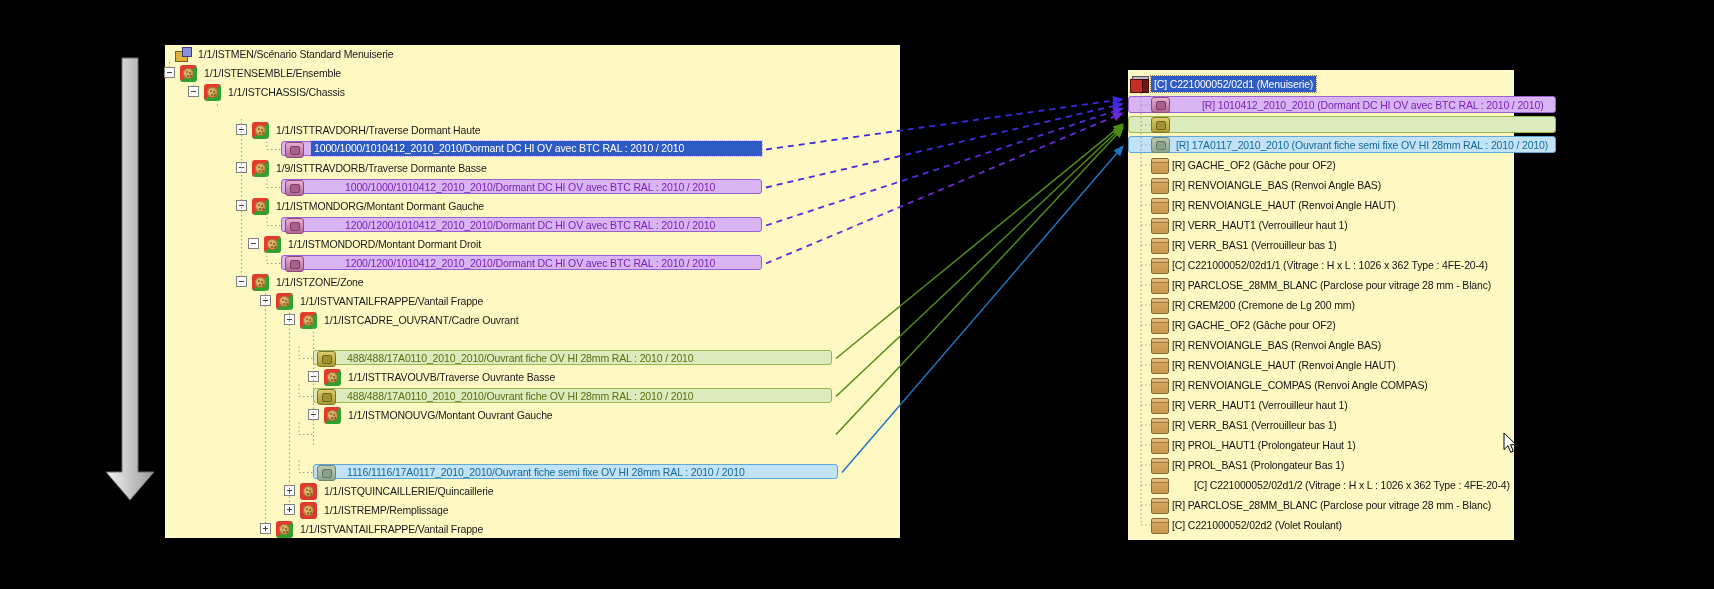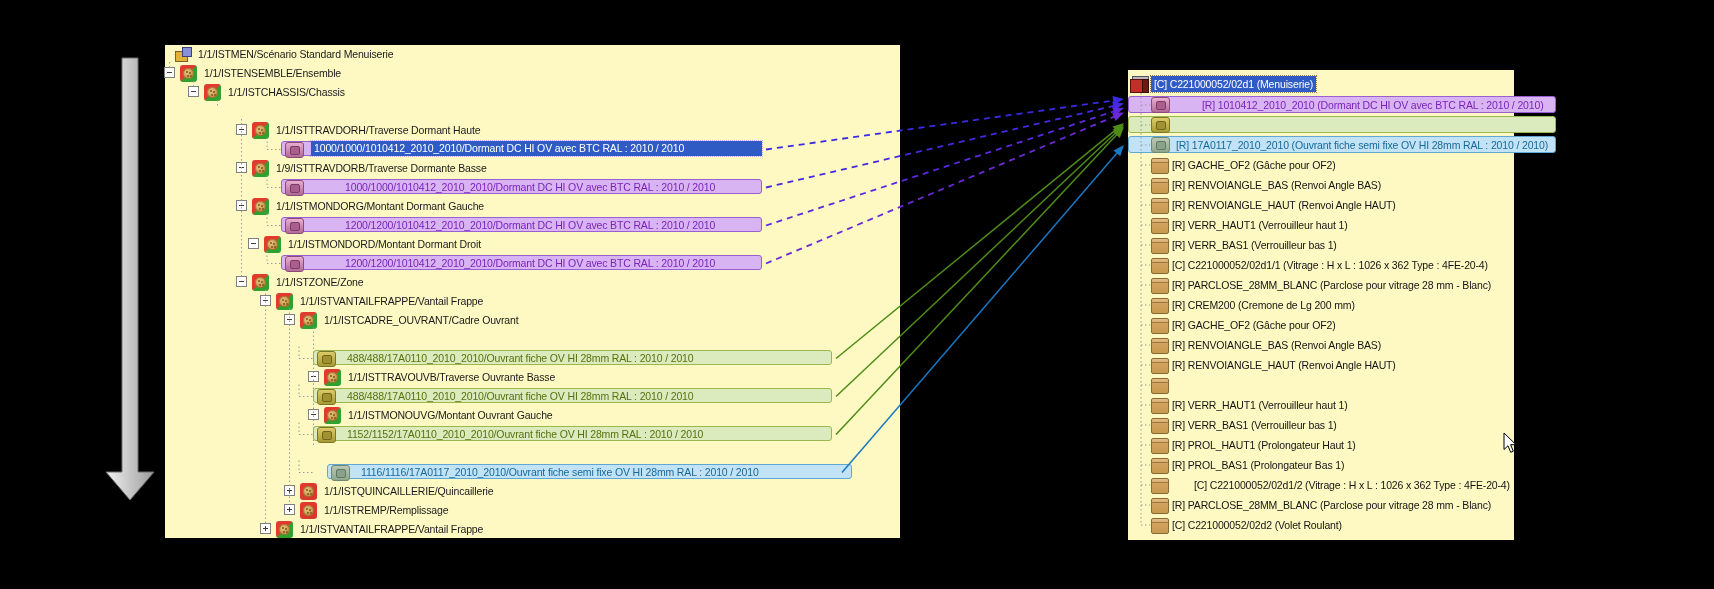--- a/index.html
+++ b/index.html
@@ -220,28 +220,21 @@
       </div>
       <div class="trow" style="top: 361px; left: 0px; right: 0px;">
         <div class="ebox" style="left: 143px;">
           <i></i>
         </div>
         <div class="icn node" style="left: 159px;">
           <div class="cookie"></div>
         </div>
         <span class="txt" style="left: 183px;">1/1/ISTMONOUVG/Montant Ouvrant Gauche</span>
       </div>
-      <div class="trow" style="top: 380px; left: 0px; right: 0px;">
-        <div class="bar green" style="left: 148px; width: 519px;"></div>
-        <div class="icn prof olive" style="left: 152px;">
-          <div class="inner"></div>
-        </div>
-        <span class="txt t-green" style="left: 182px;">1152/1152/17A0110_2010_2010/Ouvrant fiche OV HI 28mm RAL : 2010 / 2010</span>
-      </div>
-      <div class="trow" style="top: 418px; left: 0px; right: 0px; margin-left: 14px;">
+      <div class="trow" style="top: 418px; left: 0px; right: 0px;">
         <div class="bar cyan" style="left: 148px; width: 525px;"></div>
         <div class="icn prof gray" style="left: 152px;">
           <div class="inner"></div>
         </div>
         <span class="txt t-cyan" style="left: 182px;">1116/1116/17A0117_2010_2010/Ouvrant fiche semi fixe OV HI 28mm RAL : 2010 / 2010</span>
       </div>
       <div class="trow" style="top: 437px; left: 0px; right: 0px;">
         <div class="ebox plus" style="left: 119px;">
           <i></i>
           <b></b>
@@ -341,20 +334,21 @@
       <div class="rrow" style="top: 265px; left: 0px; right: 0px;">
         <div class="icn box" style="left: 23px;"></div>
         <span class="txt" style="left: 44px;">[R] RENVOIANGLE_BAS (Renvoi Angle BAS)</span>
       </div>
       <div class="rrow" style="top: 285px; left: 0px; right: 0px;">
         <div class="icn box" style="left: 23px;"></div>
         <span class="txt" style="left: 44px;">[R] RENVOIANGLE_HAUT (Renvoi Angle HAUT)</span>
       </div>
       <div class="rrow" style="top: 305px; left: 0px; right: 0px;">
         <div class="icn box" style="left: 23px;"></div>
+        <span class="txt" style="left: 44px;">[R] RENVOIANGLE_COMPAS (Renvoi Angle COMPAS)</span>
       </div>
       <div class="rrow" style="top: 325px; left: 0px; right: 0px;">
         <div class="icn box" style="left: 23px;"></div>
         <span class="txt" style="left: 44px;">[R] VERR_HAUT1 (Verrouilleur haut 1)</span>
       </div>
       <div class="rrow" style="top: 345px; left: 0px; right: 0px;">
         <div class="icn box" style="left: 23px;"></div>
         <span class="txt" style="left: 44px;">[R] VERR_BAS1 (Verrouilleur bas 1)</span>
       </div>
       <div class="rrow" style="top: 365px; left: 0px; right: 0px;">

